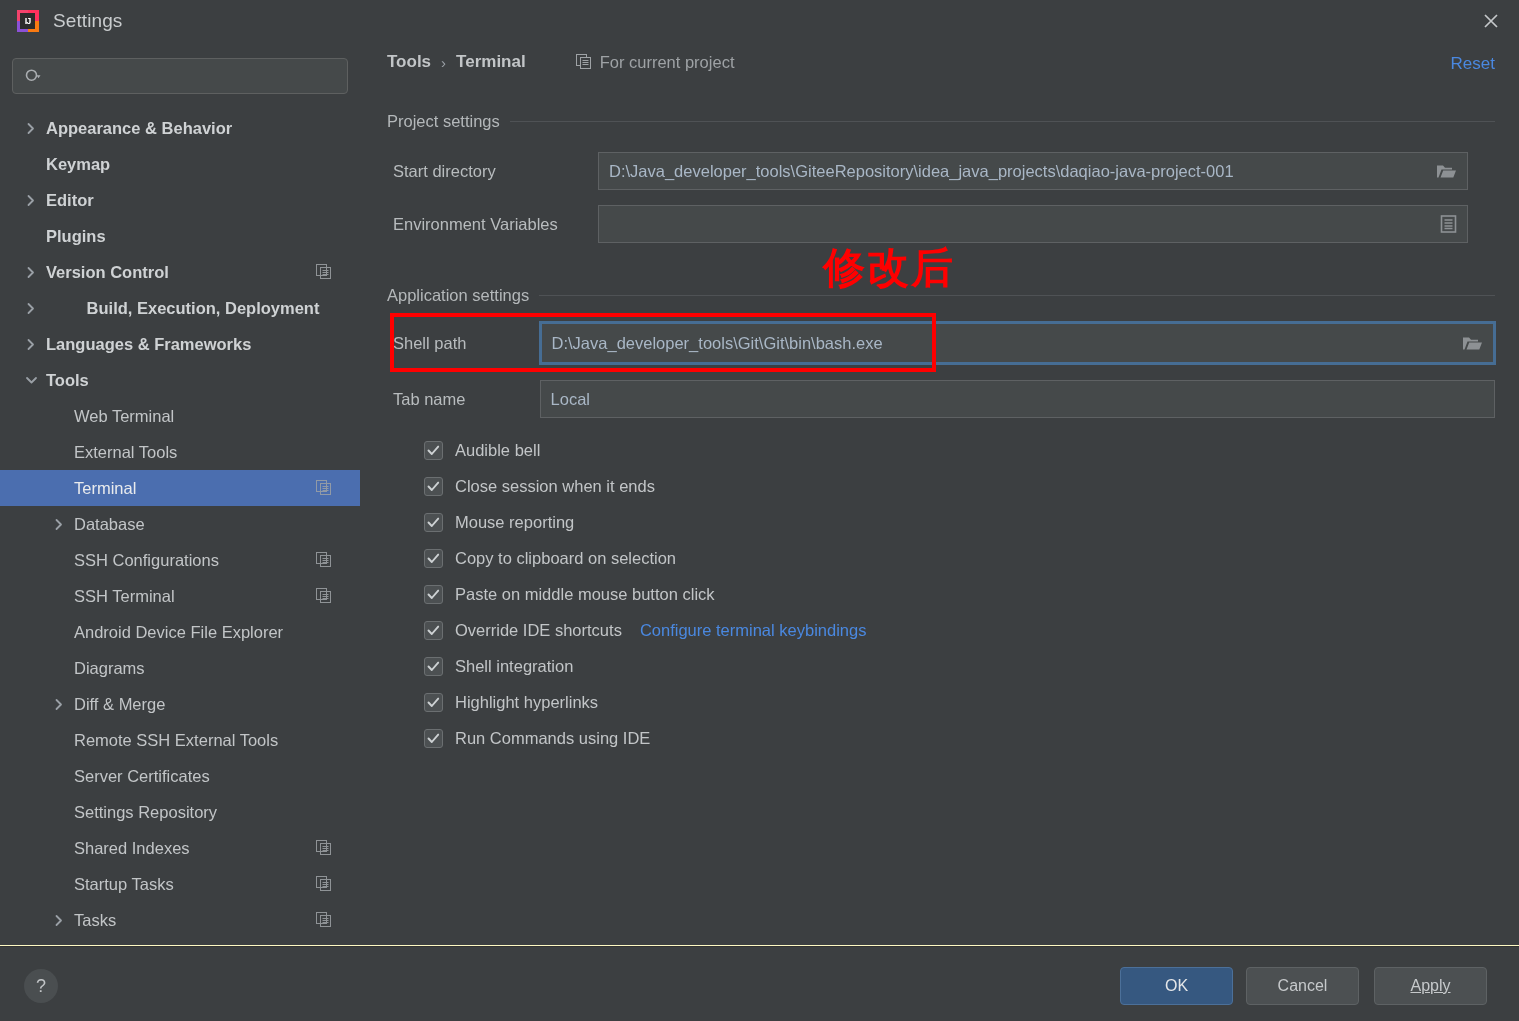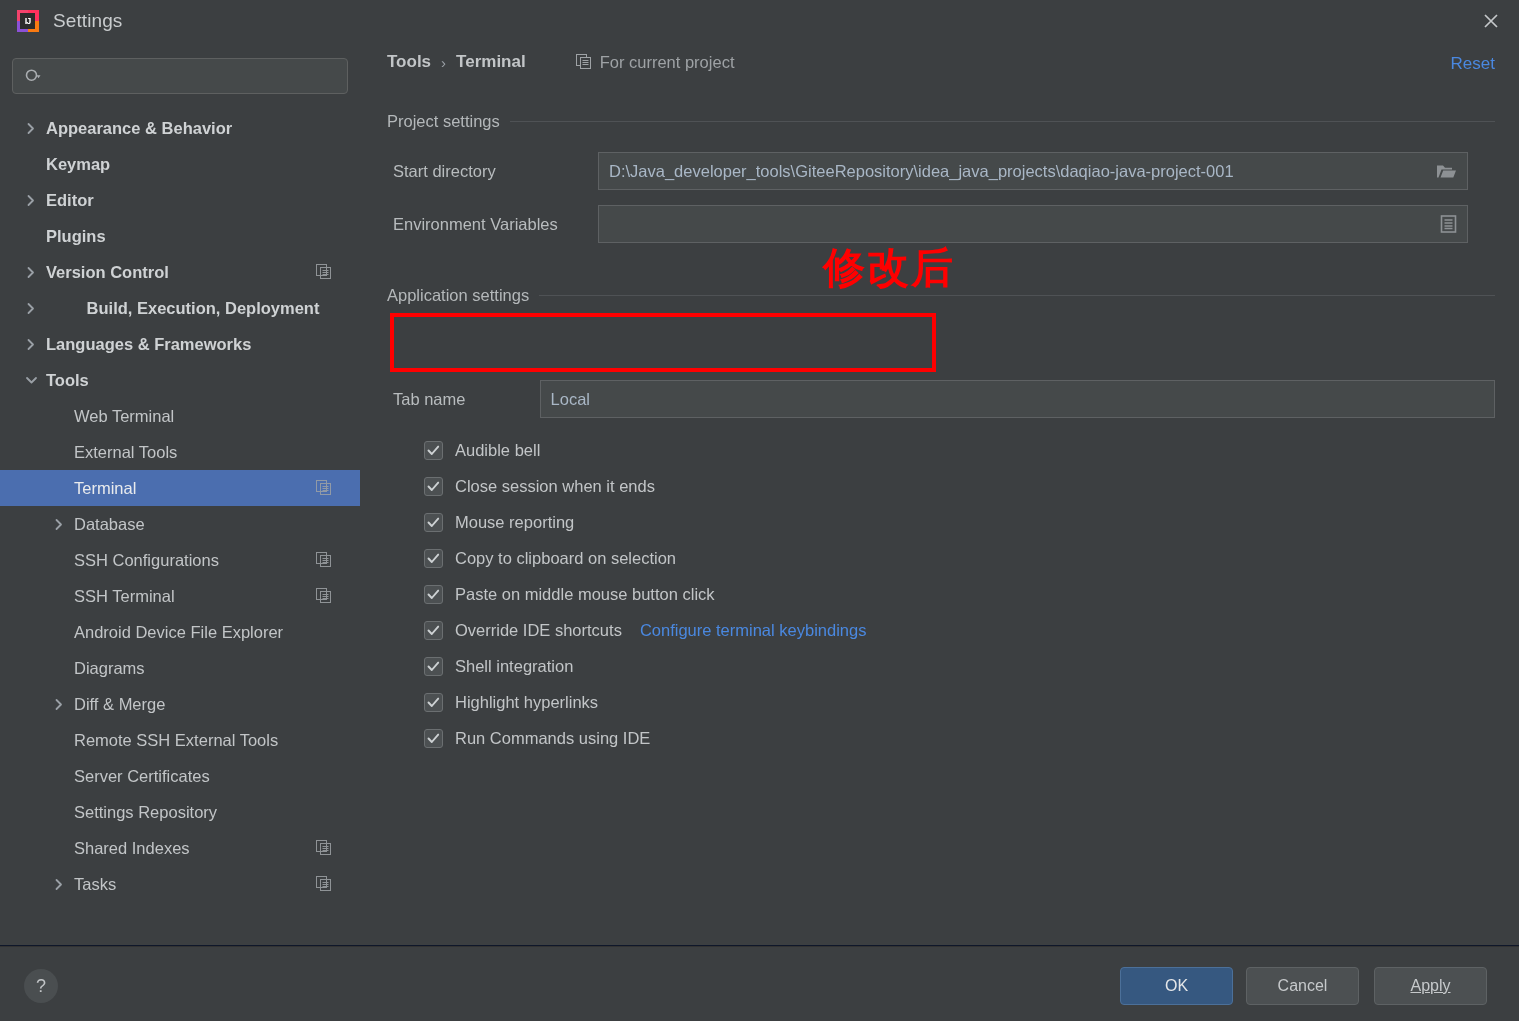--- a/index.html
+++ b/index.html
@@ -5,21 +5,21 @@
   * { box-sizing: border-box; margin: 0; padding: 0; }
   html, body {
     width: 1519px; height: 1021px;
     background: #3c3f41;
     font-family: "Liberation Sans", sans-serif;
     overflow: hidden;
   }
   #app {
     position: relative;
     width: 1519px; height: 1021px;
-    background: #0f172a;
+    background: #fef9c3;
     color: #bbbbbb;
   }
 
   
   .titlebar {
     position: absolute; top: 0; left: 0;
     width: 1519px; height: 42px;
     background: #3c3f41;
     display: flex; align-items: center;
   }
@@ -419,20 +419,32 @@
         </div>
         <div class="tree-row">
           <div style="flex: 0 0 auto; width: 48px;"></div>
           <div class="arrow"></div>
           <div class="tree-label" style="margin-left: 4px;">Settings Repository</div>
         </div>
         <div class="tree-row">
           <div style="flex: 0 0 auto; width: 48px;"></div>
           <div class="arrow"></div>
           <div class="tree-label" style="margin-left: 4px;">Shared Indexes</div>
+          <span class="copy-icon">
+            <svg width="16" height="16" viewBox="0 0 16 16">
+              <rect x="0.5" y="0.5" width="10" height="11" fill="none" stroke="#9ea2a5" stroke-width="1"></rect>
+              <rect x="4.5" y="3.5" width="10" height="11" fill="none" stroke="#9ea2a5" stroke-width="1"></rect>
+              <path d="M6.5 6.5 h6 M6.5 8.5 h6 M6.5 10.5 h6" stroke="#9ea2a5" stroke-width="1"></path>
+            </svg>
+          </span>
+        </div>
+        <div class="tree-row">
+          <div style="flex: 0 0 auto; width: 48px;"></div>
+          <div class="arrow"></div>
+          <div class="tree-label" style="margin-left: 4px;">Startup Tasks</div>
           <span class="copy-icon">
             <svg width="16" height="16" viewBox="0 0 16 16">
               <rect x="0.5" y="0.5" width="10" height="11" fill="none" stroke="#9ea2a5" stroke-width="1"></rect>
               <rect x="4.5" y="3.5" width="10" height="11" fill="none" stroke="#9ea2a5" stroke-width="1"></rect>
               <path d="M6.5 6.5 h6 M6.5 8.5 h6 M6.5 10.5 h6" stroke="#9ea2a5" stroke-width="1"></path>
             </svg>
           </span>
         </div>
         <div class="tree-row">
           <div style="flex: 0 0 auto; width: 48px;"></div>
@@ -508,20 +520,31 @@
       </div>
     </div>
 
     <div class="group" style="top:242px;">
       <div class="group-title">
         <span class="gt-text">Application settings</span>
         <span class="gt-rule"></span>
       </div>
     </div>
 
+    <div class="field-row" style="left:32px; top:280px; width:1102px;">
+      <div class="field-label" style="width:150px;">Shell path</div>
+      <div class="textfield focused" style="width:978px; height:42px;">
+        <span class="tf-value">D:\Java_developer_tools\Git\Git\bin\bash.exe</span>
+        <span class="tf-btn">
+          <svg width="21" height="17" viewBox="0 0 21 17">
+            <path d="M1 15 V3 H7 L9 5.2 H16 V7 H5.5 L2.5 15 Z M4.5 15 L7.2 8 H20 L17.3 15 Z" fill="#8d9194"></path>
+          </svg>
+        </span>
+      </div>
+    </div>
 
     <div class="field-row" style="left:32px; top:338px; width:1102px;">
       <div class="field-label" style="width:150px;">Tab name</div>
       <div class="textfield" style="width:978px;">
         <span class="tf-value">Local</span>
       </div>
     </div>
 
     <div class="checks" style="left:63px; top:390px;">
         <div class="check-row">

